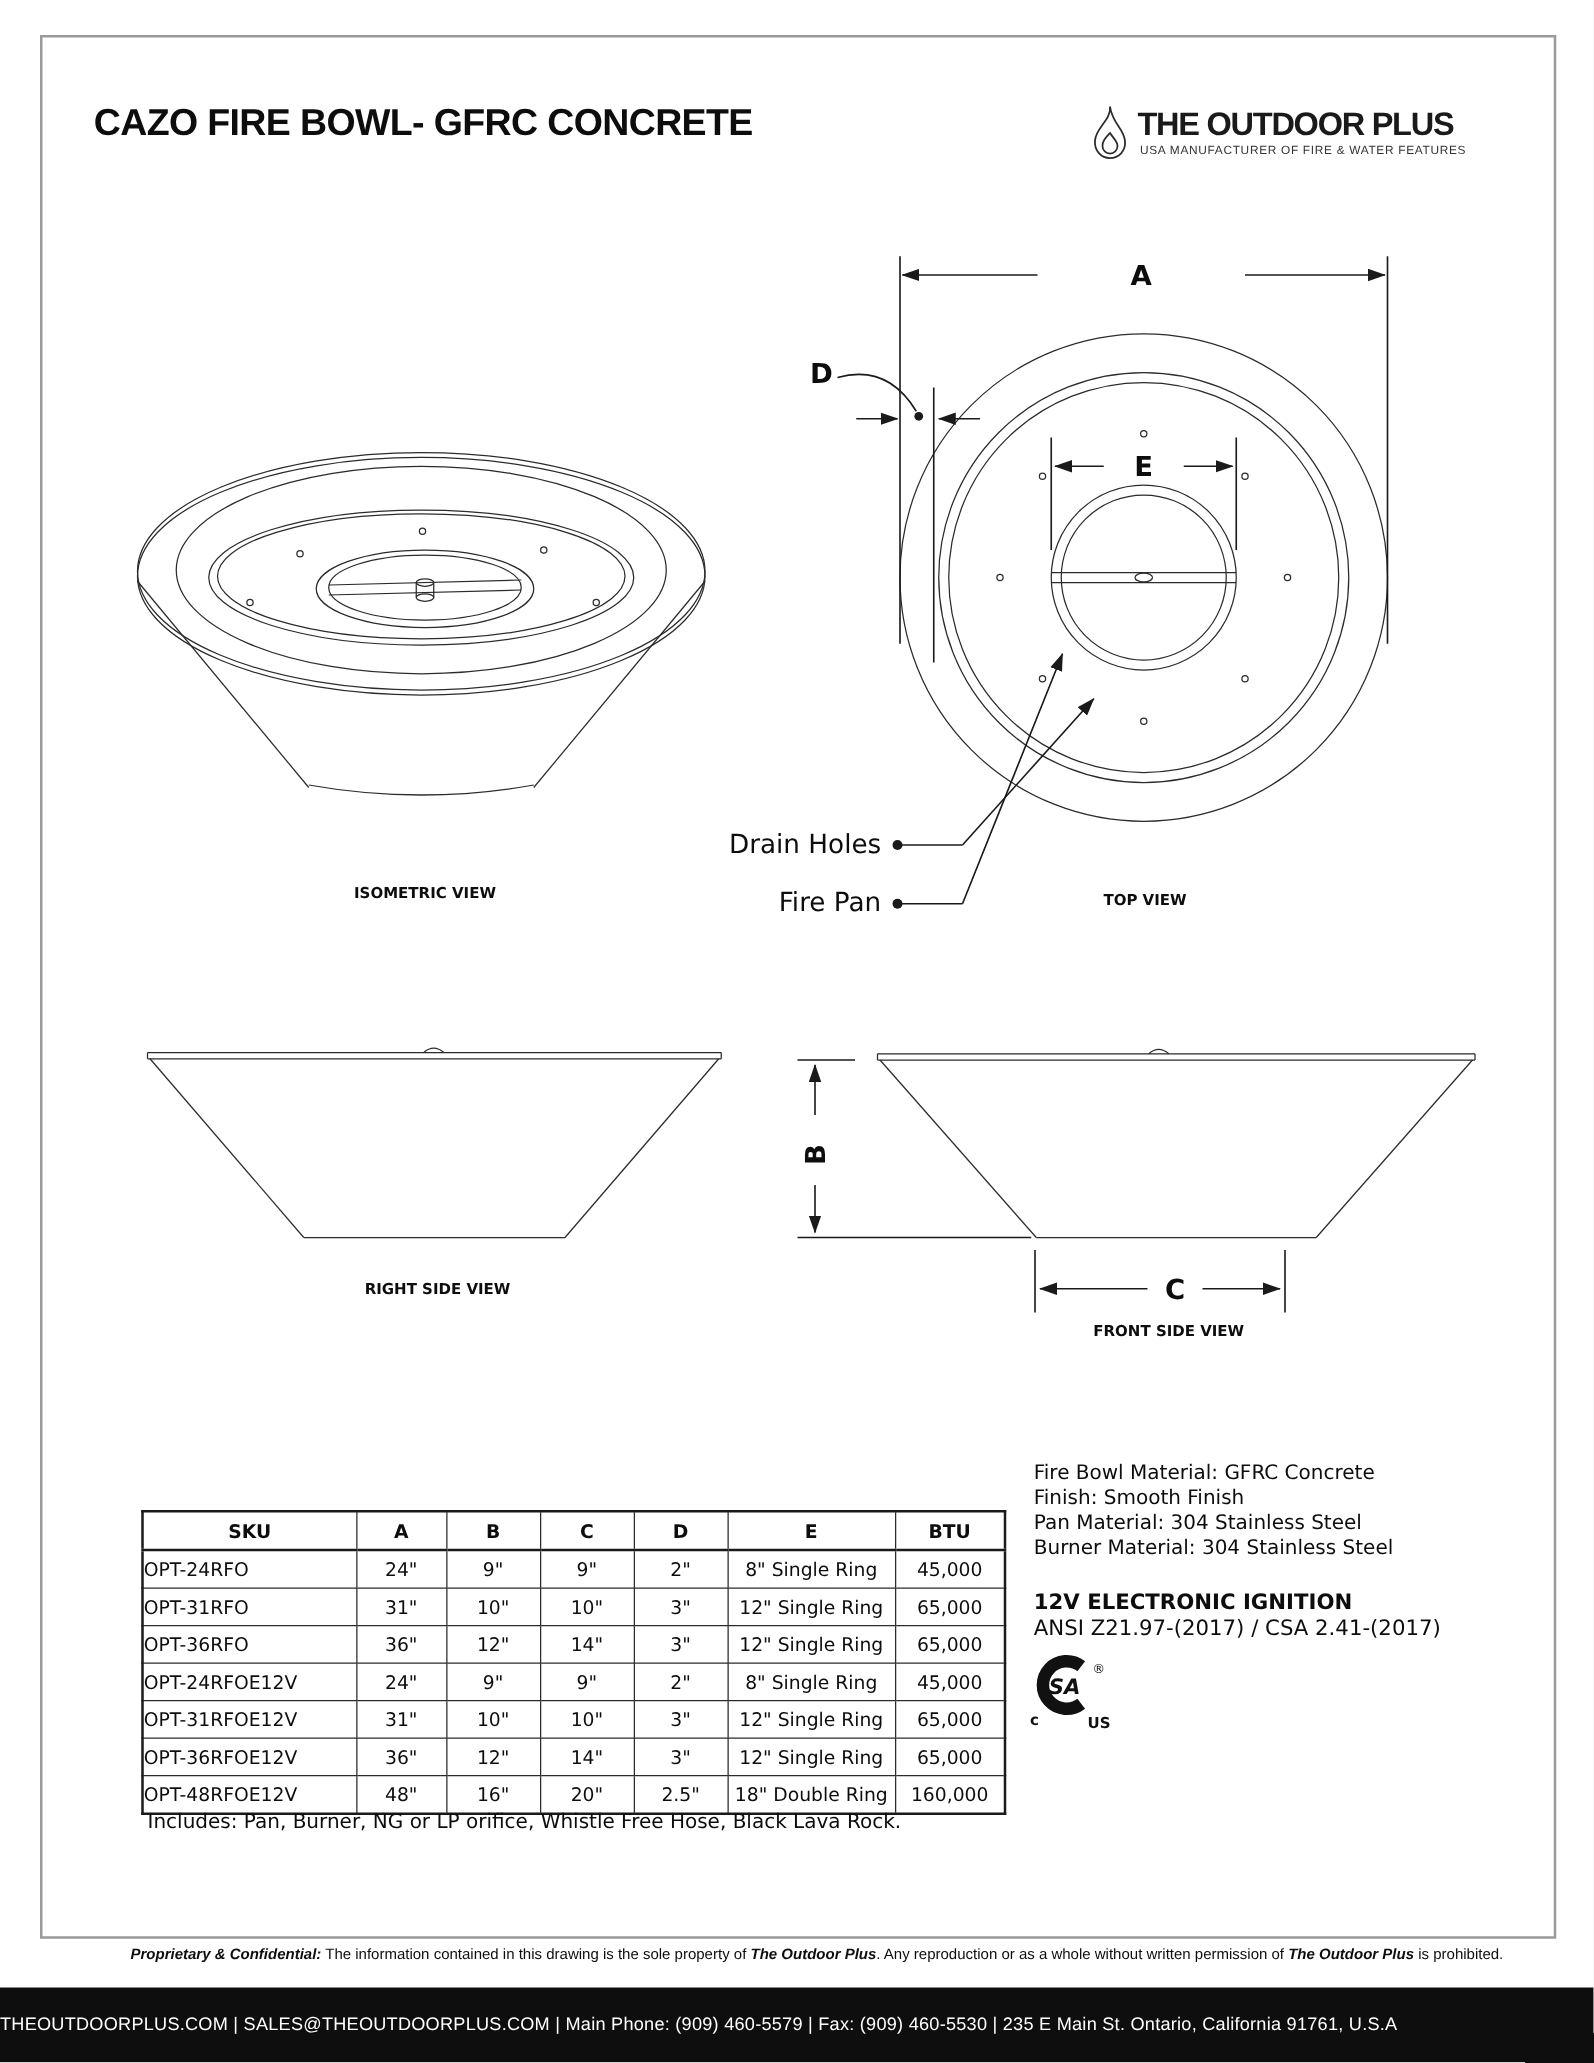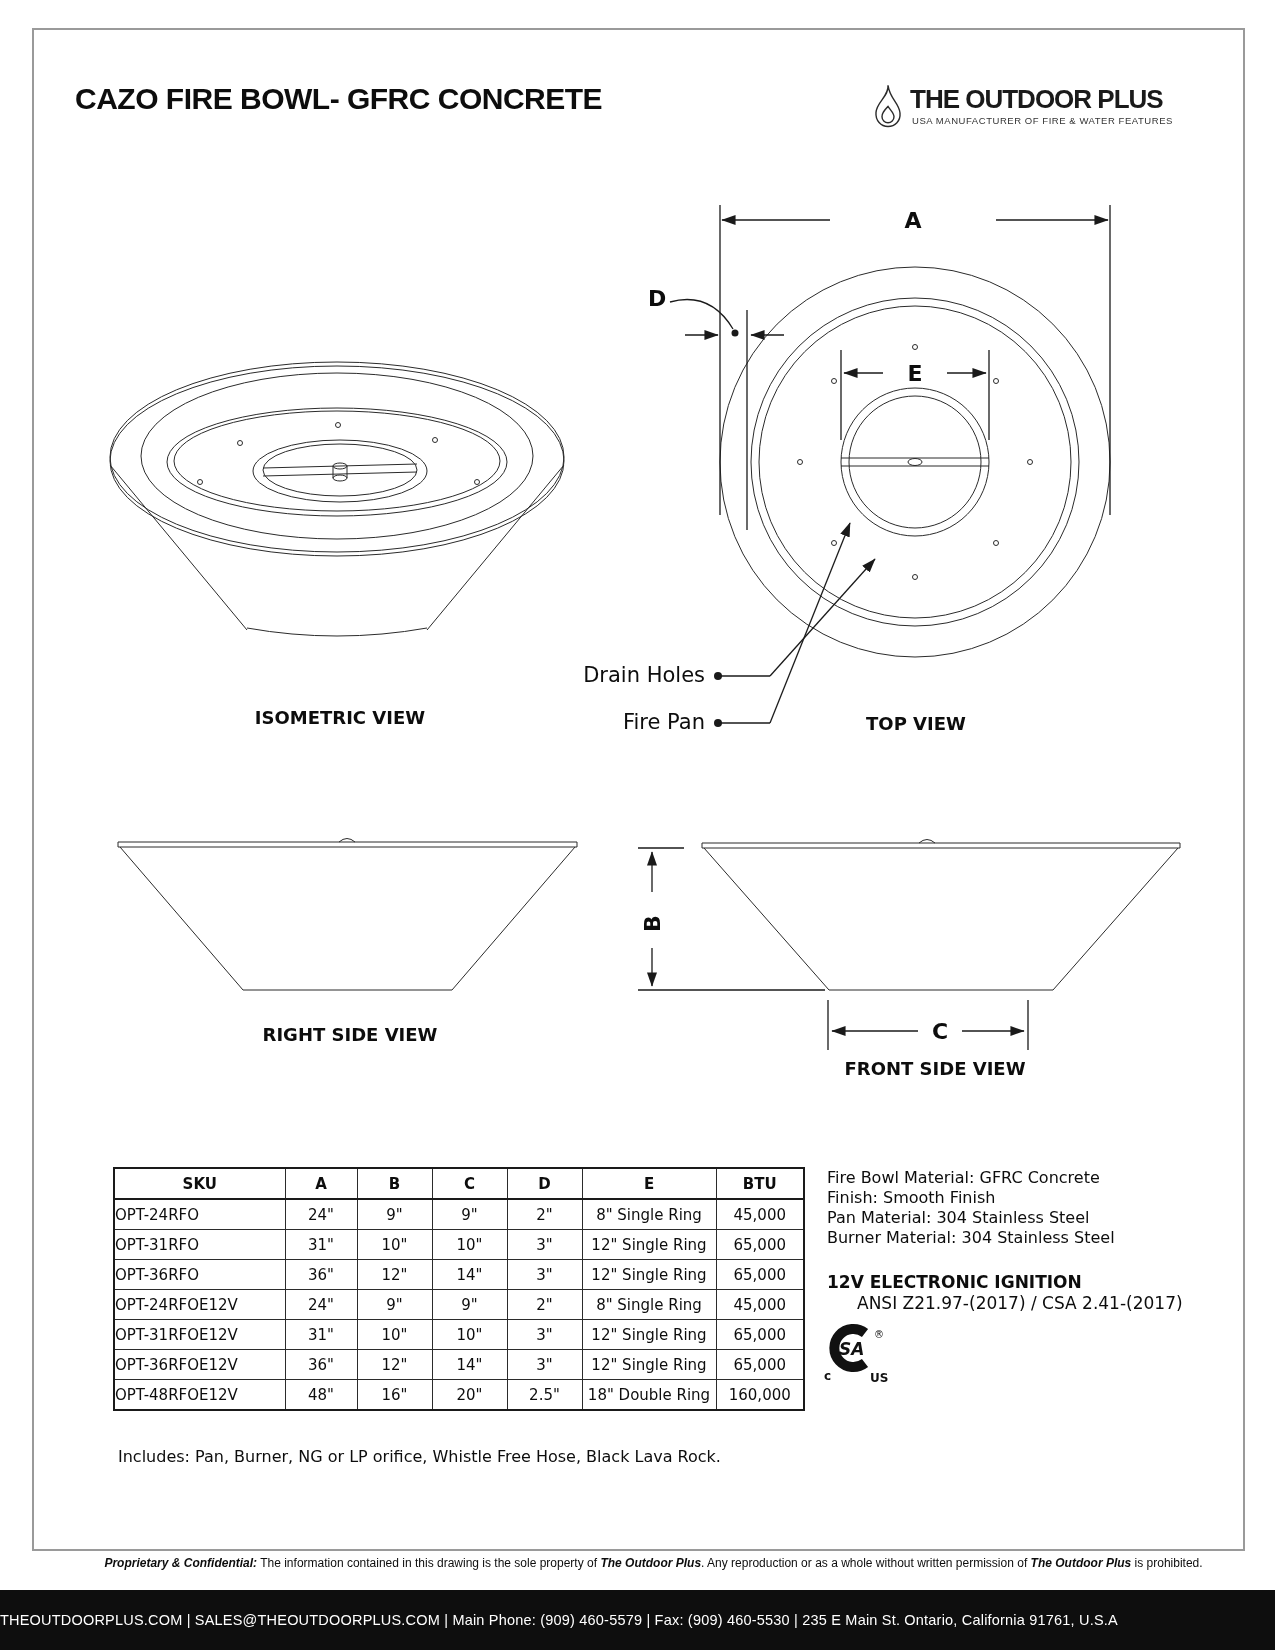--- a/index.html
+++ b/index.html
@@ -9,41 +9,41 @@
   #frame{left:32px;top:28px;width:1209px;height:1519px;border:2px solid #9a9a9a;}
   #title{left:75px;top:82px;font-family:"Liberation Sans",sans-serif;font-weight:bold;
          font-size:30px;letter-spacing:-0.5px;color:#0d0d0d;}
   
   #logo{left:868px;top:84px;width:300px;height:52px;}
   #logo-name{position:absolute;left:42px;top:0;font-family:"Liberation Sans",sans-serif;
              font-weight:bold;font-size:26px;letter-spacing:-1px;color:#1a1a1a;white-space:nowrap;}
   #logo-tag{position:absolute;left:44px;top:31px;font-family:"Liberation Sans",sans-serif;
             font-size:9.5px;letter-spacing:0.55px;color:#333;white-space:nowrap;}
   
-  .view-label{width:300px;text-align:center;font-weight:bold;font-size:18px;color:#0d0d0d;}
+  .view-label{width:300px;text-align:center;font-weight:bold;font-size:12px;color:#0d0d0d;}
   .callout{width:260px;text-align:right;font-size:21px;color:#0d0d0d;}
   svg{display:block;}
   .ln{stroke:#2b2b2b;stroke-width:1;fill:none;}
   .ln2{stroke:#2b2b2b;stroke-width:1.2;fill:none;}
   .dim{stroke:#1a1a1a;stroke-width:1.3;fill:none;}
   .dot{fill:#1a1a1a;stroke:none;}
   .hole{fill:none;stroke:#2b2b2b;stroke-width:1;}
   .dimtext{font-family:"DejaVu Sans",sans-serif;font-weight:bold;font-size:22px;fill:#0d0d0d;}
   
   #spec-table{border-collapse:collapse;table-layout:fixed;width:690px;
               font-size:15px;color:#0d0d0d;}
   #spec-table th,#spec-table td{border:1px solid #2b2b2b;text-align:center;padding:0;
               height:29px;overflow:hidden;white-space:nowrap;}
   #spec-table thead th{font-weight:bold;border-bottom:2px solid #1a1a1a;}
   #spec-table{border:2px solid #1a1a1a;outline:none;}
   #spec-table td.sku{text-align:left;padding-left:0;}
   
   .info-line{font-size:16px;line-height:20px;color:#0d0d0d;}
   #ignition-title{font-weight:bold;font-size:17px;color:#0d0d0d;}
-  #ignition-standard{font-size:17px;color:#0d0d0d;margin-left:30px;}
+  #ignition-standard{font-size:17px;color:#0d0d0d;}
   #includes{font-size:16px;color:#0d0d0d;}
   
   #legal{left:52px;top:1556px;width:1203px;text-align:center;font-family:"Liberation Sans",sans-serif;
          font-size:12px;color:#0d0d0d;white-space:nowrap;}
   #legal .bi{font-weight:bold;font-style:italic;}
   #footer-bar{left:0;top:1590px;width:1275px;height:60px;background:#0e0e0e;}
   #footer-text{position:absolute;left:0;top:0;width:100%;height:60px;line-height:60px;
                text-align:left;color:#ffffff;font-family:"Liberation Sans",sans-serif;
                font-size:14.5px;letter-spacing:0.2px;white-space:nowrap;}
   .csa-t{font-family:"DejaVu Sans",sans-serif;fill:#111;}
@@ -185,21 +185,21 @@
     </g>
 
     <line class="dim" x1="218" y1="200" x2="218" y2="250"></line>
     <line class="dim" x1="418" y1="200" x2="418" y2="250"></line>
     <line class="dim" x1="308" y1="231" x2="222" y2="231" marker-end="url(#mF)"></line>
     <line class="dim" x1="352" y1="231" x2="414" y2="231" marker-end="url(#mF)"></line>
     <text class="dimtext" x="330" y="239" text-anchor="middle">C</text>
   </svg>
   <div class="abs view-label" style="left:785px;top:1058px;">FRONT SIDE VIEW</div>
 
-  <table id="spec-table" class="abs" style="left:113px;top:1167px;">
+  <table id="spec-table" class="abs" style="left:113px;top:1208px;">
     <colgroup>
       <col style="width:171px">
         <col style="width:72px">
         <col style="width:75px">
       <col style="width:75px">
         <col style="width:75px">
         <col style="width:134px">
         <col style="width:88px">
     </colgroup>
     <thead>

